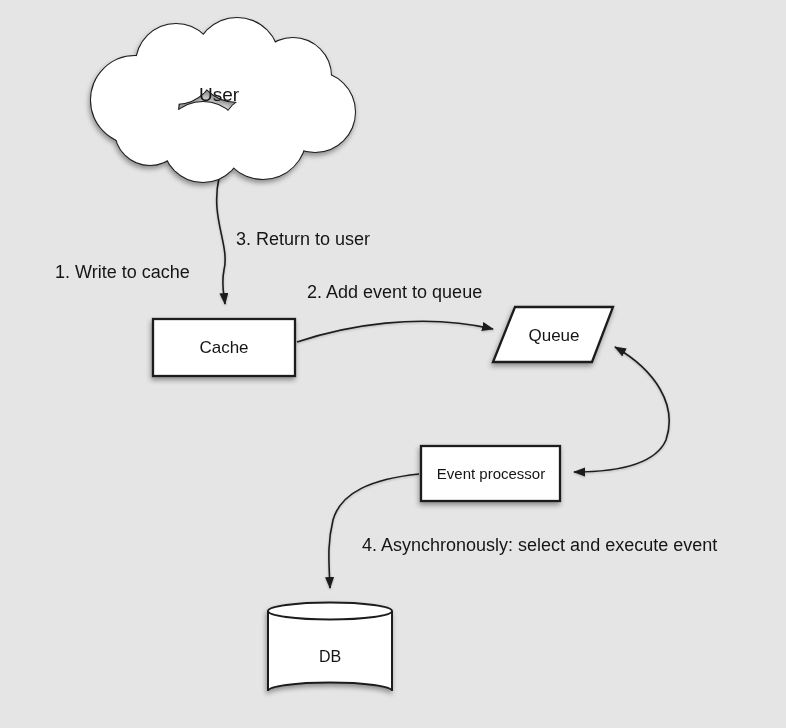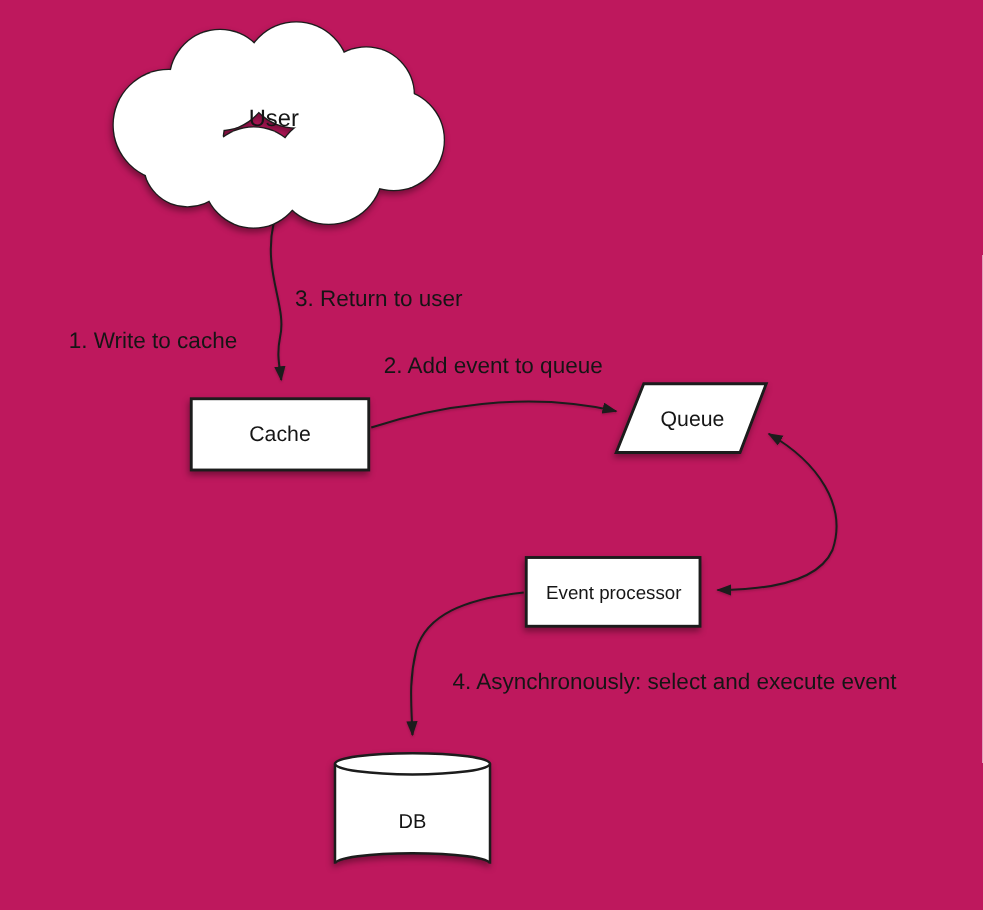--- a/index.html
+++ b/index.html
@@ -1,20 +1,20 @@
 <!DOCTYPE html>
 <html><head>
 <meta charset="utf-8">
 <style>
   html, body { margin: 0; padding: 0; background: #ffffff; }
   .stage {
     position: relative;
     width: 786px;
     height: 728px;
-    background: #be185d;
+    background: #e5e5e5;
     font-family: "Liberation Sans", sans-serif;
     overflow: hidden;
   }
   svg { display: block; }
   .node       { filter: drop-shadow(-1px 3px 2.5px rgba(0,0,0,0.38)); }
   .edge       { filter: drop-shadow(0px 1px 1px rgba(0,0,0,0.22)); }
   .shape      { fill: #ffffff; stroke: #1c1c1c; stroke-width: 2.3; }
   .shape-thin { fill: #ffffff; stroke: #1c1c1c; stroke-width: 2; }
   .cloud-mask { fill: #ffffff; stroke: none; }
   .edge-line  { fill: none; stroke: #1c1c1c; stroke-width: 1.6; }

